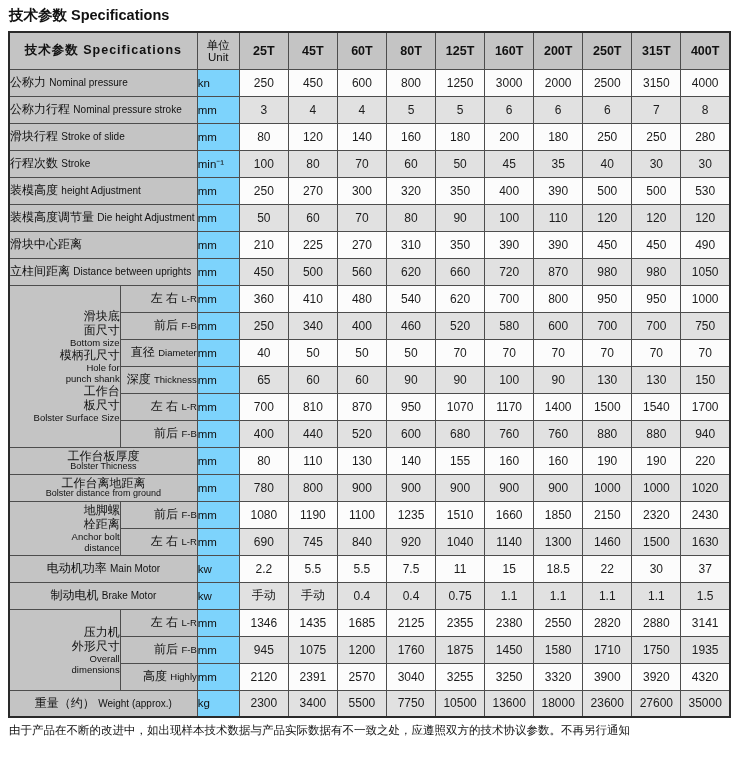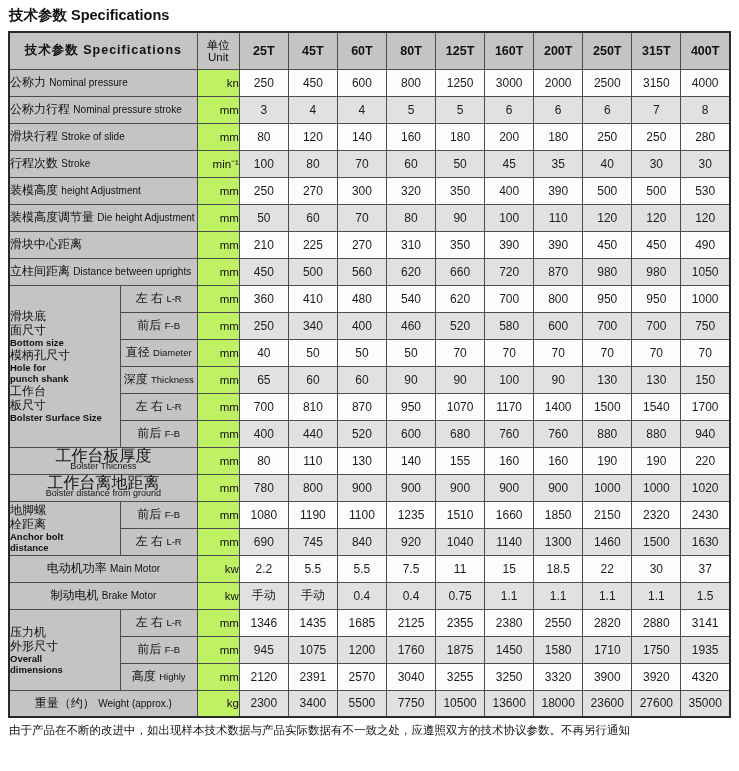--- a/index.html
+++ b/index.html
@@ -32,33 +32,33 @@
   th .en { font-weight:bold; }
   th.param-head { font-size:12.5px; letter-spacing:1px; }
   th.unit-head { font-weight:normal; font-size:11.5px; line-height:12px; letter-spacing:0; }
 
   td.label-cell {
     background:#c4c4c4; text-align:left; padding-left:6px;
     font-size:12px; line-height:13px; white-space:nowrap;
   }
   td.label-cell .en { font-size:10px; }
   td.label-cell.center { text-align:center; padding-left:0; }
-  td.label-cell.stack .zh { display:block; font-size:16px; line-height:12px; }
+  td.label-cell.stack .zh { display:block; font-size:12px; line-height:12px; }
   td.label-cell.stack .en { display:block; font-size:9px; line-height:9px; }
 
   td.group-cell { background:#c4c4c4; padding:0; }
   .group-wrap { display:flex; flex-direction:column; height:100%; }
-  .group-block { flex:1; display:flex; flex-direction:column; justify-content:center; align-items:flex-start; }
+  .group-block { flex:1; display:flex; flex-direction:column; justify-content:center; align-items:flex-end; }
   .group-block .zh { font-size:12px; line-height:14px; }
-  .group-block .en { font-size:9.5px; line-height:11px;font-weight:bold; }
-
-  td.sub-cell { background:#c4c4c4; text-align:center; font-size:12px; white-space:nowrap; }
+  .group-block .en { font-size:9.5px; line-height:11px; }
+
+  td.sub-cell { background:#c4c4c4; text-align:right; font-size:12px; white-space:nowrap; }
   td.sub-cell .en { font-size:9.5px; }
 
-  td.unit-cell { background:#bef264; text-align:right; font-size:11.5px; }
+  td.unit-cell { background:#7dd3fc; text-align:left; font-size:11.5px; }
 
   td.val-cell { background:#fcfcfc; text-align:center; font-size:12px; color:#1c1c1c; }
   tr.shaded td.val-cell { background:#e1e1e1; }
 
   .footnote { margin-top:5px; margin-left:1px; }
   .footnote .zh { font-size:11.5px; line-height:14px; }
   .footnote .en { font-size:11.5px; line-height:14px; }
 </style>
 </head>
 <body>

